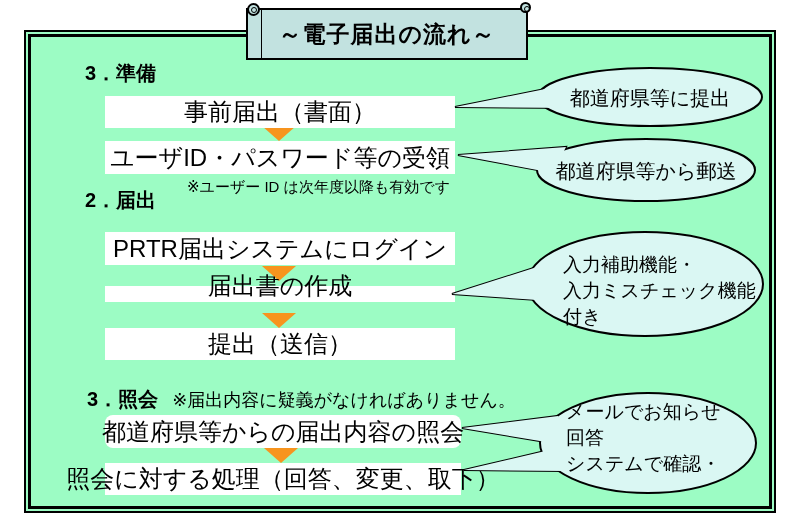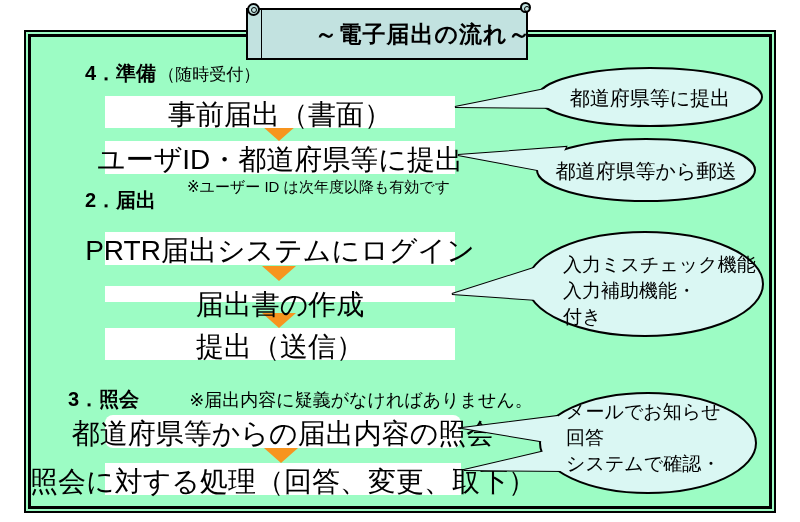--- a/index.html
+++ b/index.html
@@ -25,21 +25,21 @@
   }
   
   .banner{
     position:absolute;left:246px;top:8px;width:282px;height:52px;
     background:var(--banner-fill);border:2px solid var(--frame-line);
     z-index:6;box-sizing:border-box;
   }
   .banner-title{
     position:absolute;left:0;top:0;width:100%;height:100%;
     display:flex;align-items:center;justify-content:center;
-    font-size:23px;font-weight:bold;letter-spacing:1px;margin-left:36px;
+    font-size:23px;font-weight:bold;letter-spacing:1px;
   }
   .banner-roll-line{
     position:absolute;left:13px;top:0;width:0;height:100%;
     border-left:1.5px solid var(--frame-line);
   }
   .curl{
     position:absolute;border:2px solid var(--frame-line);border-radius:50%;
     background:var(--banner-fill);box-sizing:border-box;
   }
   .curl-left{left:-1px;top:-7px;width:13px;height:13px;}
@@ -49,22 +49,22 @@
     border-radius:50%;border:1.5px solid var(--frame-line);
   }
   
   .sec-header{position:absolute;display:flex;align-items:baseline;z-index:3;white-space:nowrap;}
   .sec-label{font-size:20px;font-weight:bold;}
   .sec-note{font-size:17px;font-weight:normal;margin-left:2px;}
   .sec-note-small{font-size:18px;font-weight:normal;margin-left:14px;}
   
   .flow-box{
     position:absolute;left:105px;background:var(--box-fill);z-index:3;
-    display:flex;align-items:flex-start;justify-content:center;
-    font-size:28px;white-space:nowrap;
+    display:flex;align-items:flex-end;justify-content:center;
+    font-size:24px;white-space:nowrap;
   }
   .w1{width:350px;} .w3{width:356px;}
   
   .arrow-down{
     position:absolute;width:0;height:0;z-index:2;
     border-left:17px solid transparent;border-right:17px solid transparent;
     border-top:15px solid var(--arrow-orange);
   }
   
   .footnote{position:absolute;font-size:15px;z-index:3;white-space:nowrap;}
@@ -81,48 +81,47 @@
 </div>
 
 <div class="banner">
   <div class="banner-roll-line"></div>
   <div class="curl curl-left"></div>
   <div class="curl curl-right"></div>
   <div class="banner-title">～電子届出の流れ～</div>
 </div>
 
 <div class="sec-header" style="left:85px;top:60px;">
-  <span class="sec-label">4．準備</span>
-  <span class="sec-note">（随時受付）</span>
+  <span class="sec-label">3．準備</span>
 </div>
 <div class="flow-box w1" style="top:96px;height:32px;">
   <span>事前届出（書面）</span>
 </div>
 <div class="arrow-down" style="left:262px;top:126px;"></div>
 <div class="flow-box w1" style="top:141px;height:33px;">
-  <span>ユーザID・都道府県等に提出</span>
+  <span>ユーザID・パスワード等の受領</span>
 </div>
 <div class="footnote" style="left:187px;top:178px;">※ユーザー ID は次年度以降も有効です</div>
 
 <div class="sec-header" style="left:85px;top:187px;">
   <span class="sec-label">2．届出</span>
 </div>
 <div class="flow-box w1" style="top:232px;height:33px;">
   <span>PRTR届出システムにログイン</span>
 </div>
 <div class="arrow-down" style="left:262px;top:266px;"></div>
 <div class="flow-box w1" style="top:286px;height:16px;">
   <span>届出書の作成</span>
 </div>
 <div class="arrow-down" style="left:262px;top:313px;"></div>
 <div class="flow-box w1" style="top:328px;height:32px;">
   <span>提出（送信）</span>
 </div>
 
-<div class="sec-header" style="left:68px;top:386px;gap:36px;">
+<div class="sec-header" style="left:87px;top:386px;">
   <span class="sec-label">3．照会</span>
   <span class="sec-note-small">※届出内容に疑義がなければありません。</span>
 </div>
 <div class="flow-box w3" style="top:415px;height:33px;border-radius:8px;">
   <span>都道府県等からの届出内容の照会</span>
 </div>
 <div class="arrow-down" style="left:264px;top:448px;"></div>
 <div class="flow-box w3" style="top:463px;height:32px;">
   <span>照会に対する処理（回答、変更、取下）</span>
 </div>
@@ -148,21 +147,21 @@
   <polygon points="464,470 558,448 566,471" style="fill:var(--bubble-fill)"></polygon>
 </svg>
 
 <div class="bubble-text centered" style="left:540px;top:85px;width:220px;">
   <div>都道府県等に提出</div>
 </div>
 <div class="bubble-text centered" style="left:536px;top:158px;width:220px;">
   <div>都道府県等から郵送</div>
 </div>
 <div class="bubble-text" style="left:563px;top:252px;">
+  <div>入力補助機能・</div>
   <div>入力ミスチェック機能</div>
-  <div>入力補助機能・</div>
   <div>付き</div>
 </div>
 <div class="bubble-text" style="left:566px;top:399px;">
   <div>メールでお知らせ</div>
   <div>回答</div>
   <div>システムで確認・</div>
 </div>
 
 </body></html>

